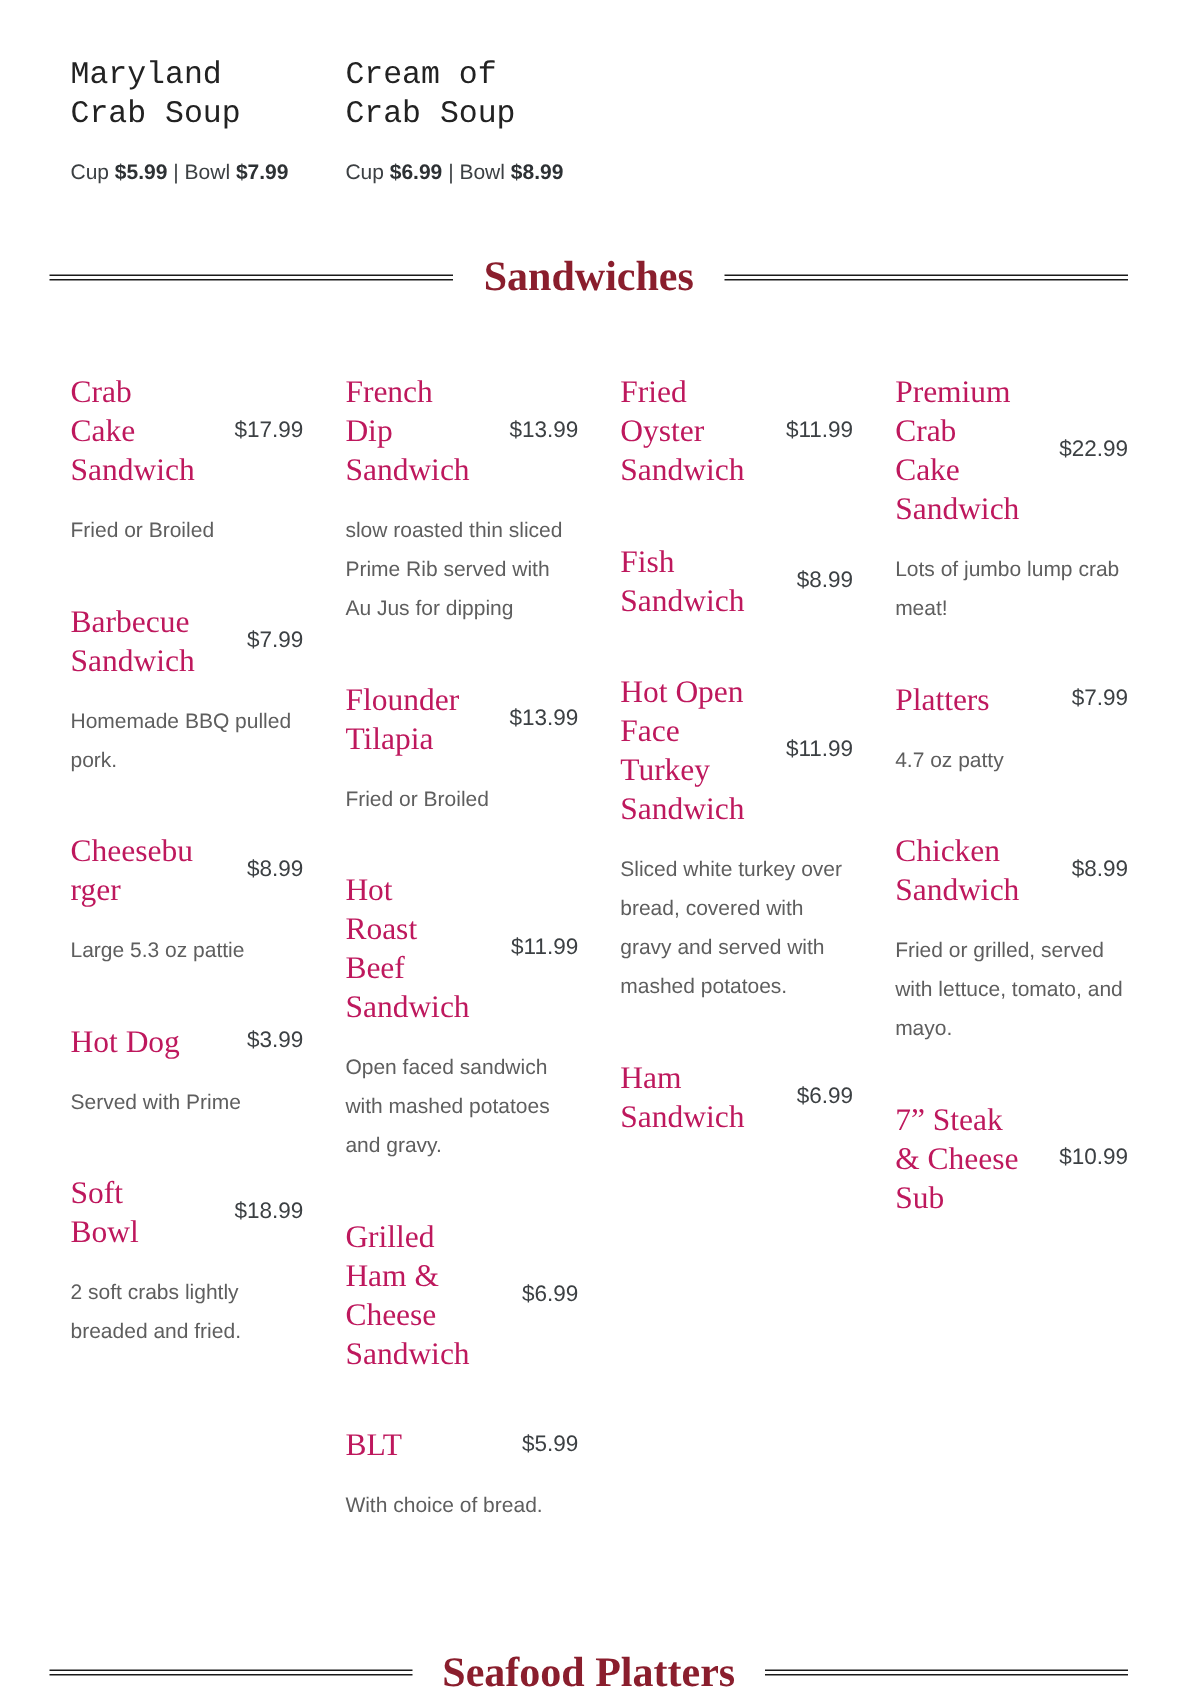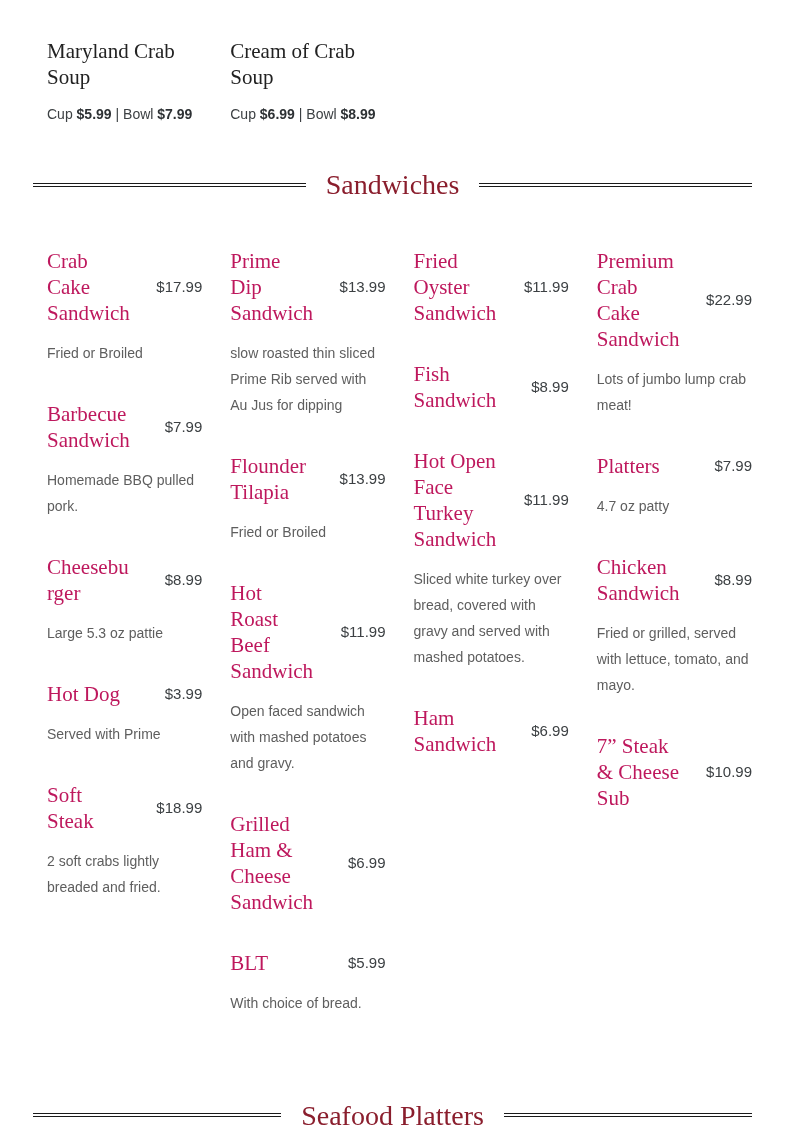--- a/index.html
+++ b/index.html
@@ -21,42 +21,42 @@
   }
   .section-header .rule {
     flex: 1;
     height: 4px;
     border-top: 1px solid #1a1a1a;
     border-bottom: 1px solid #1a1a1a;
   }
   .section-title {
     font-family: "Liberation Serif", "DejaVu Serif", serif;
     font-size: 28px;
-    font-weight: 400;
+    font-weight: 700;
     color: #8a1e2d;
     white-space: nowrap;
     padding: 0 4px;
     line-height: 1.2;
   }
   #sandwiches-header { margin-top: 46px; }
   #seafood-header { margin-top: 48px; }
 
   
   .menu-grid {
     display: grid;
     grid-template-columns: repeat(4, 1fr);
     column-gap: 28px;
     padding-left: 14px;
   }
   #sandwich-grid { margin-top: 46px; }
 
   
   .soup-item { grid-column: span 1; }
   .soup-name {
-    font-family: Liberation Serif, serif;
+    font-family: Liberation Mono, monospace;
     font-size: 21px;
     line-height: 26px;
     font-weight: 400;
     color: #222222;
     max-width: 150px;
   }
   .soup-price {
     margin-top: 16px;
     font-size: 14px;
     color: #3c4043;
@@ -143,31 +143,31 @@
     </div>
     <div class="menu-item">
       <div class="item-head">
         <div class="item-name">Hot Dog</div>
         <div class="item-price">$3.99</div>
       </div>
       <p class="item-desc">Served with Prime</p>
     </div>
     <div class="menu-item">
       <div class="item-head">
-        <div class="item-name">Soft Steak</div>
+        <div class="item-name">Soft Bowl</div>
         <div class="item-price">$18.99</div>
       </div>
       <p class="item-desc">2 soft crabs lightly breaded and fried.</p>
     </div>
   </div>
 
   <div class="menu-col">
     <div class="menu-item">
       <div class="item-head">
-        <div class="item-name">Prime Dip Sandwich</div>
+        <div class="item-name">French Dip Sandwich</div>
         <div class="item-price">$13.99</div>
       </div>
       <p class="item-desc">slow roasted thin sliced Prime Rib served with Au Jus for dipping</p>
     </div>
     <div class="menu-item">
       <div class="item-head">
         <div class="item-name">Flounder Tilapia</div>
         <div class="item-price">$13.99</div>
       </div>
       <p class="item-desc">Fried or Broiled</p>

